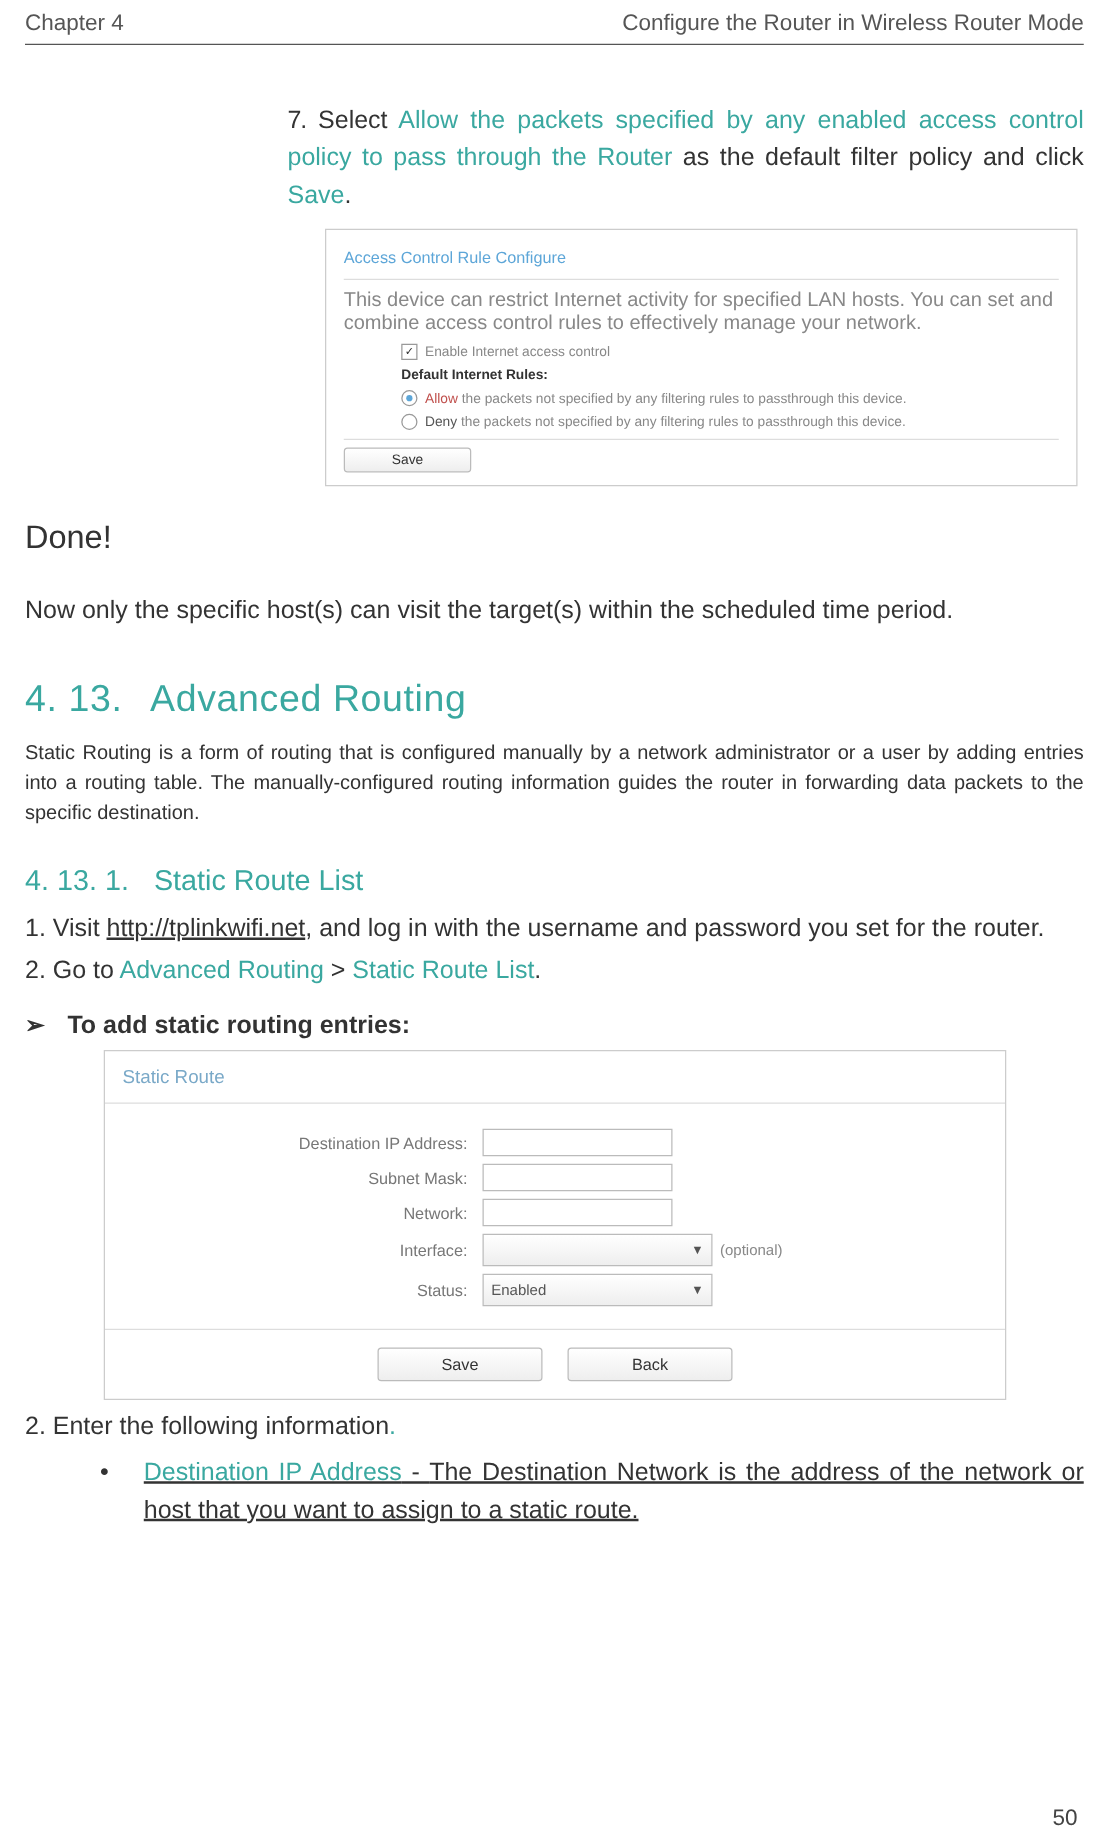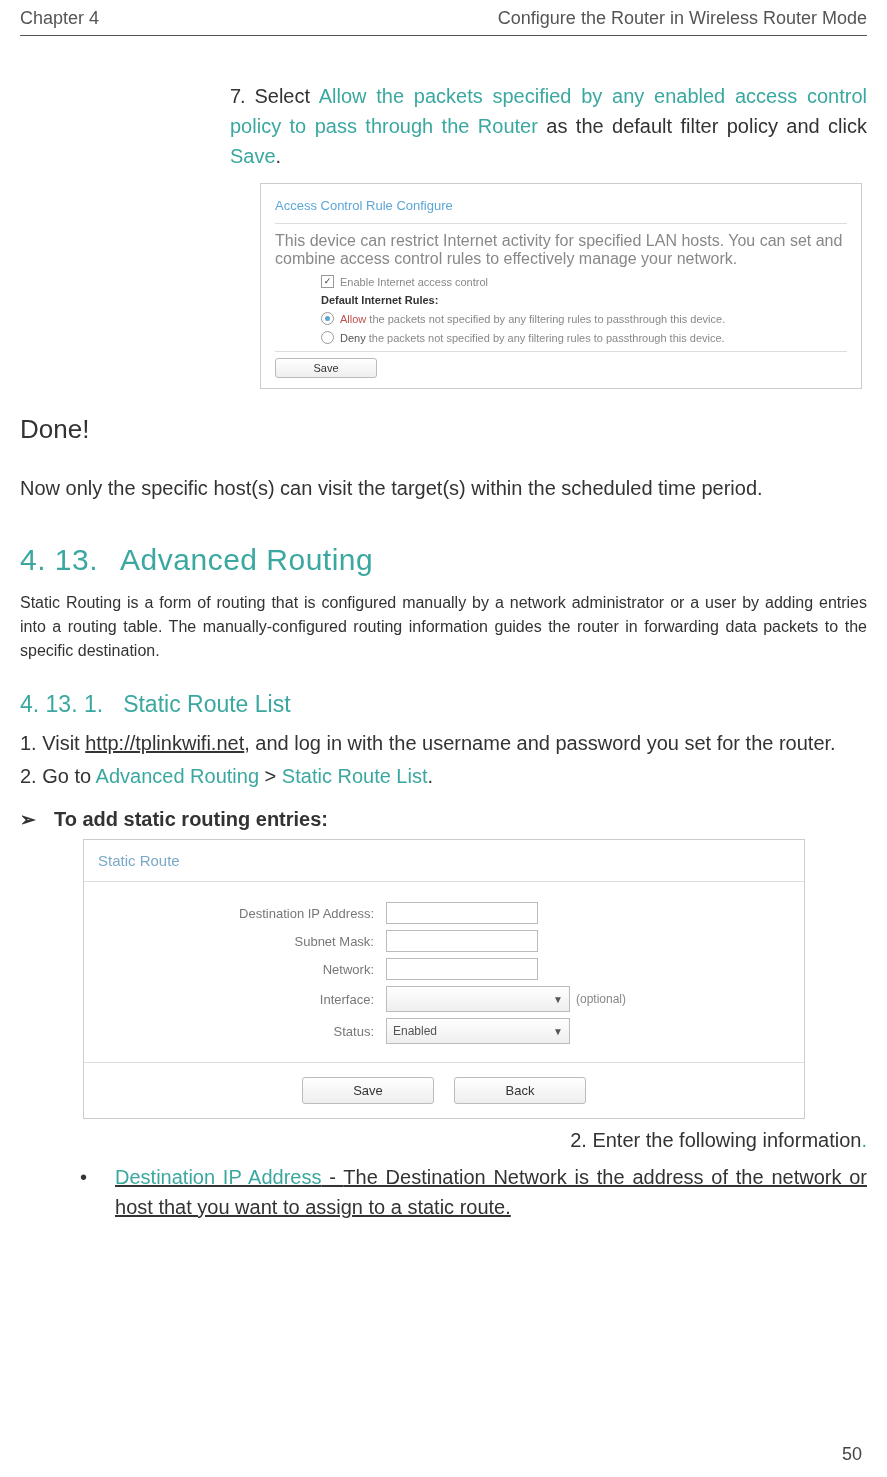--- a/index.html
+++ b/index.html
@@ -219,21 +219,21 @@
             <span class="caret">▼</span>
       </div>
     </div>
   </div>
   <div class="btnrow">
     <div class="btn">Save</div>
     <div class="btn">Back</div>
   </div>
 </div>
 
-<div class="list-item" style="margin-top:0;text-align:right;">
+<div class="list-item" style="margin-top:0;">
   <span>2. Enter the following information</span><span class="teal">.</span>
 </div>
 
 <div class="bullet-item">
   <span class="bullet-dot">•</span>
   <span class="bullet-body">
     <span class="teal">Destination IP Address</span><span> - </span><span>The Destination Network is the address of the network or host that you want to assign to a static route.</span>
   </span>
 </div>
 

